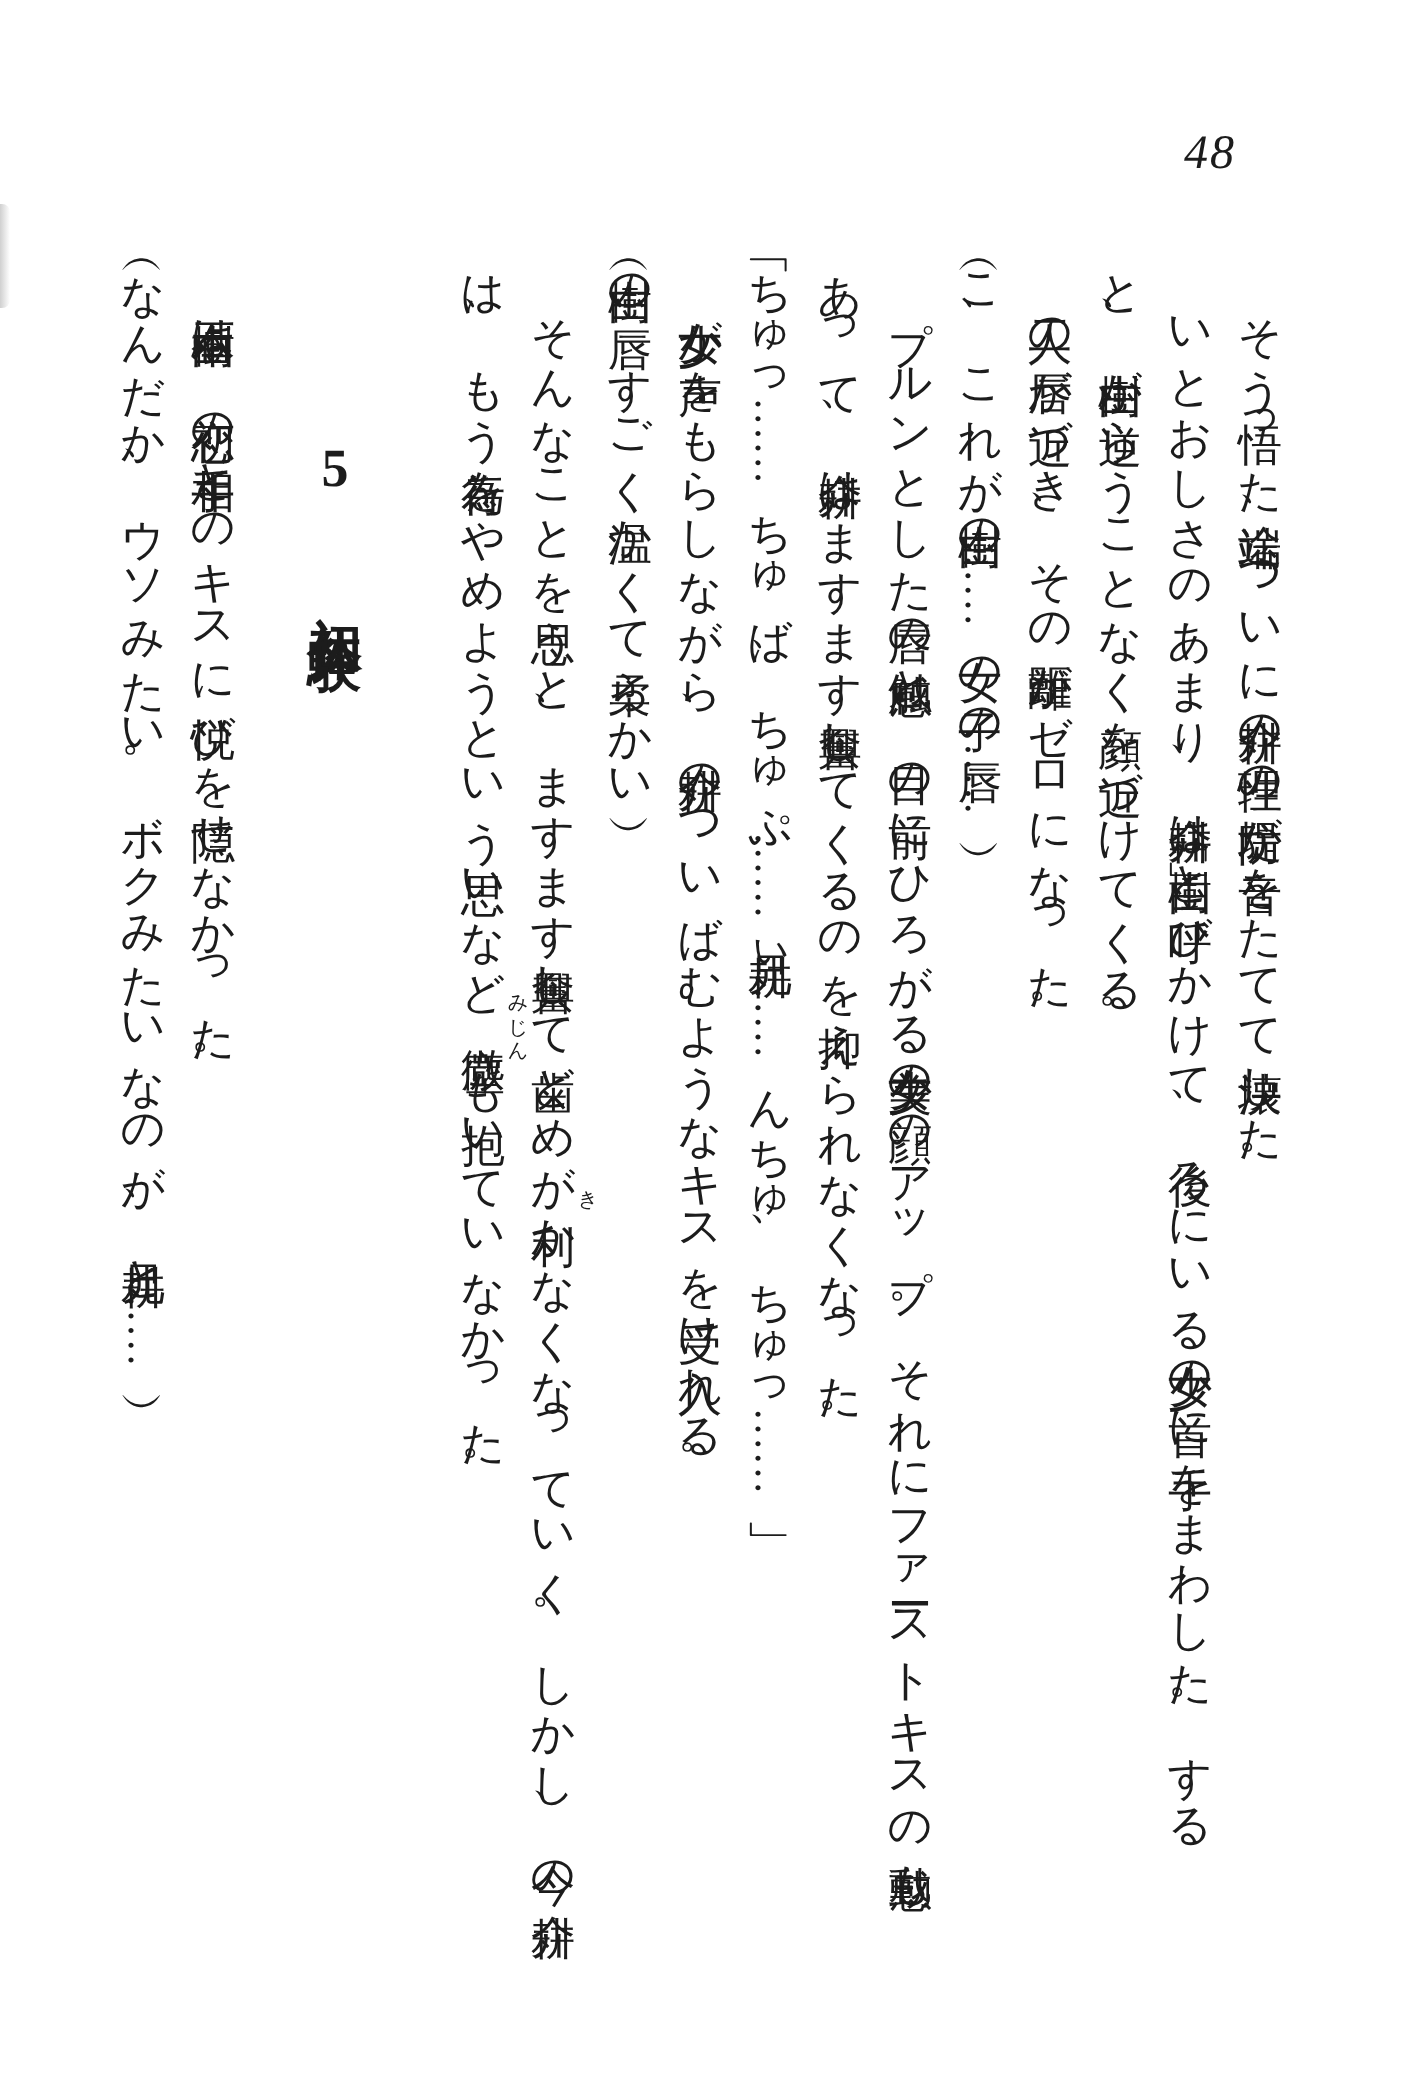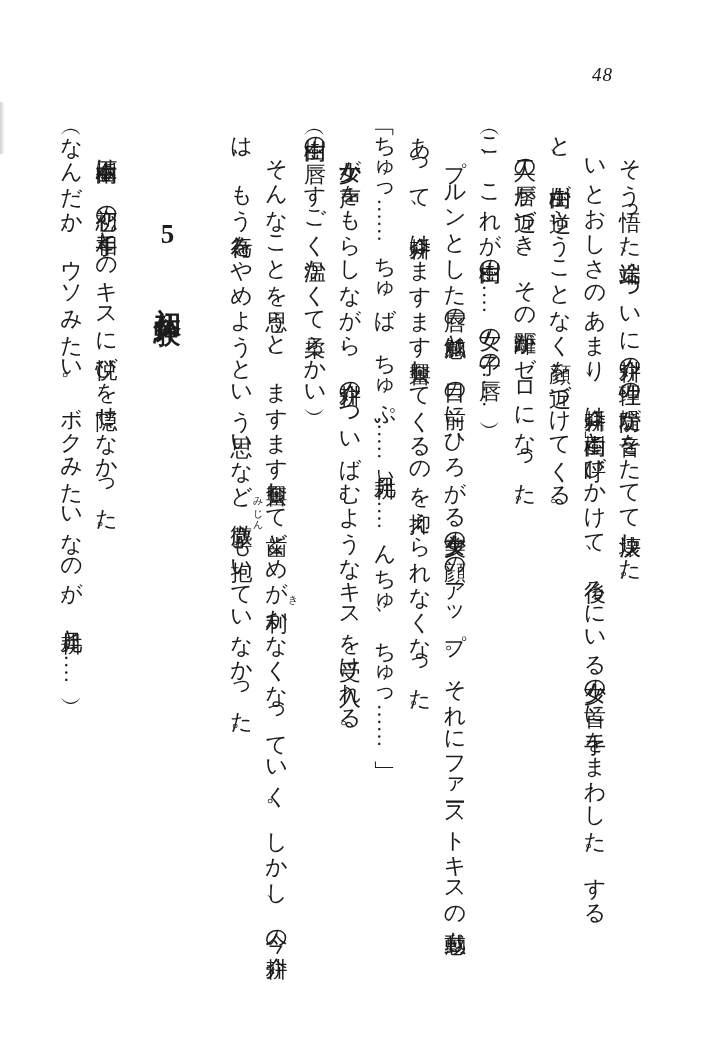--- a/index.html
+++ b/index.html
@@ -16,21 +16,21 @@
     position: absolute;
     left: 0; top: 102px;
     width: 5px; height: 52px;
     background: linear-gradient(90deg, rgba(120,120,120,0.35), rgba(255,255,255,0));
     border-radius: 0 4px 4px 0;
   }
   .page-number {
     position: absolute;
     top: 64px;
     left: 592px;
-    font-size: 19px;
+    font-size: 24px;
     font-style: italic;
     letter-spacing: 1px;
     color: #1c1c1c;
   }
   .text-flow {
     position: absolute;
     top: 122px;
     right: 63px;
     height: 836px;
     writing-mode: vertical-rl;

